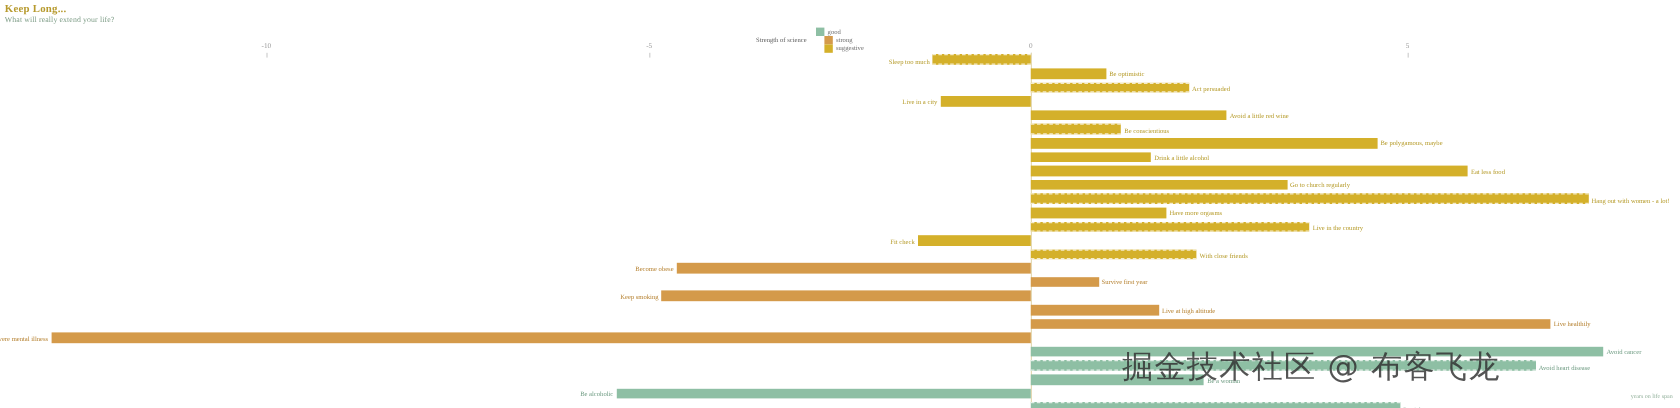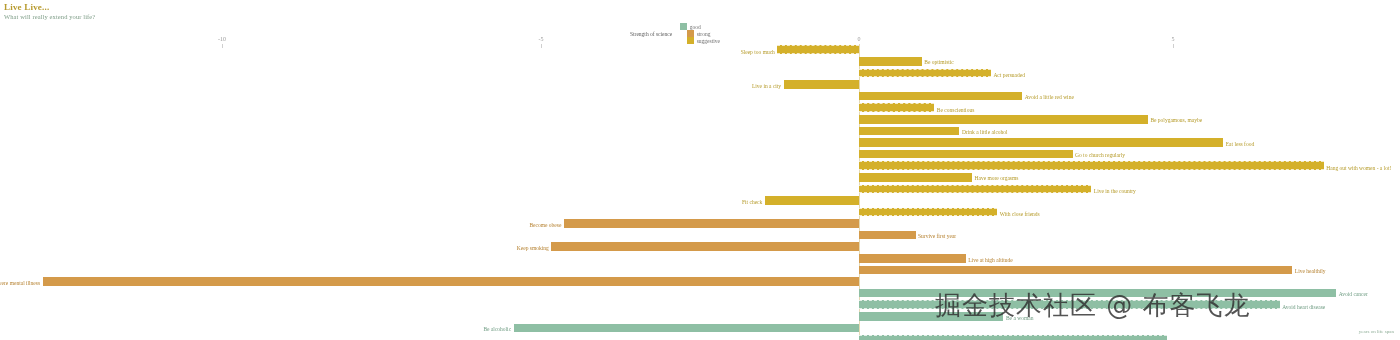--- a/index.html
+++ b/index.html
@@ -78,21 +78,21 @@
     font-size:26px;color:#2f2f2f;opacity:.82;
     white-space:nowrap;letter-spacing:1px;
     pointer-events:none;
   }
 </style>
 </head>
 <body>
 
 <div id="chart-root">
 
-  <div class="title">Live Live...</div>
+  <div class="title">Keep Long...</div>
   <div class="subtitle">What will really extend your life?</div>
 
   <div class="legend">
     <span class="legend-title">Strength of science</span>
     <span id="legend-items">
         <span class="legend-item" style="margin-left: 0px;">
           <span class="legend-swatch" style="background: rgb(142, 191, 164);"></span>
           <span class="legend-label">good</span>
         </span>
         <span class="legend-item" style="margin-left: 7px;">

